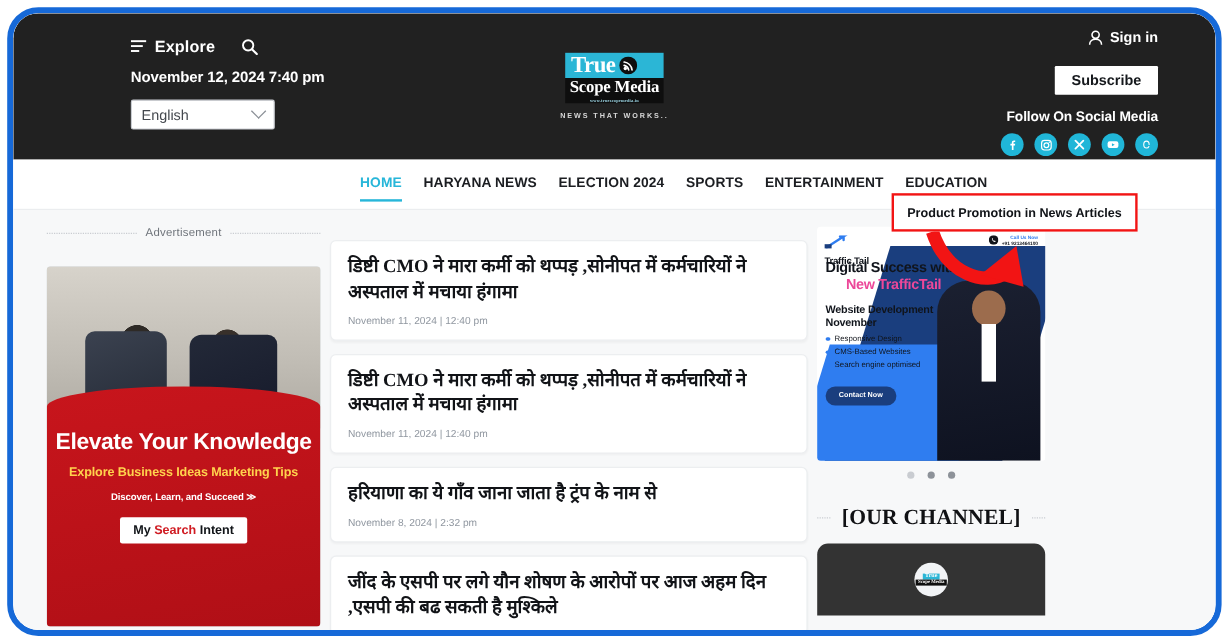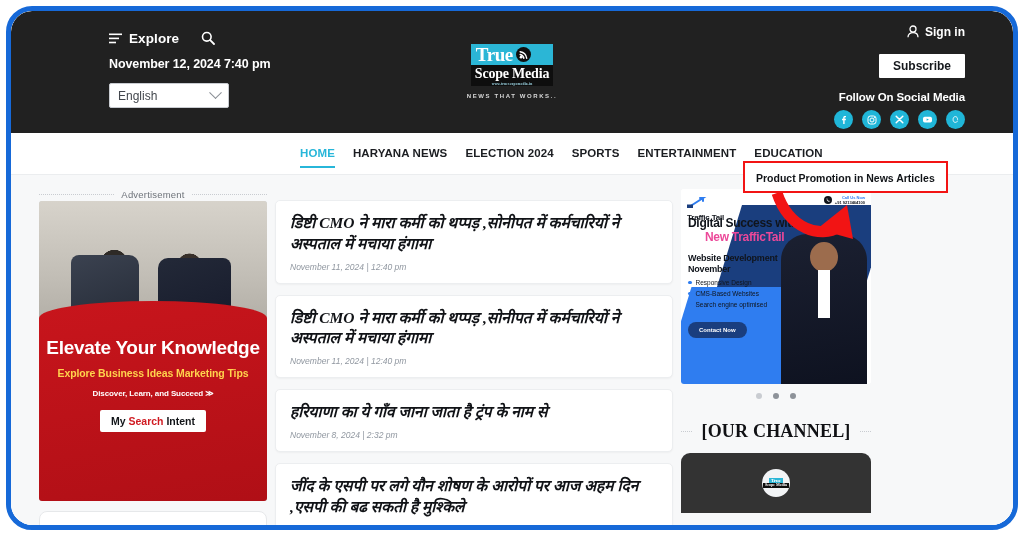--- a/index.html
+++ b/index.html
@@ -22,21 +22,21 @@
     border-radius: 21px;
     overflow: hidden;
     background: #ffffff;
   }
   
   .topbar {
     position: absolute; left: 0; top: 0; width: 100%; height: 122px;
     background: #212121;
   }
   .tb-left { position: absolute; left: 98px; top: 20px; width: 300px; }
-  .explore-row { display: flex; align-items: flex-start; gap: 22px; }
+  .explore-row { display: flex; align-items: flex-end; gap: 22px; }
   .explore-btn { display: flex; align-items: center; gap: 7px; cursor: pointer; }
   .lines-ic { display: block; }
   .explore-label {
     color: #ffffff; font-size: 13.5px; font-weight: 700;
     letter-spacing: .1px;
   }
   .search-ic { cursor: pointer; display: block; }
   .datetime {
     margin-top: 11px; color: #ffffff;
     font-size: 12.5px; font-weight: 700; letter-spacing: -.1px;
@@ -68,21 +68,21 @@
     font-weight: 700; font-size: 14px; padding: 1px 4px 0; line-height: 1.15;
     letter-spacing: -.2px;
   }
   .logo-url { font-size: 3.6px; color: #9fd9e8; letter-spacing: .2px; margin-top: 0px; }
   .logo-tag {
     margin-top: 4px; color: #d8d8d8; font-size: 6px; font-weight: 700;
     letter-spacing: 1.6px;
   }
   
   .tb-right { position: absolute; right: 48px; top: 13px; text-align: right; width: 230px; }
-  .signin { display: inline-flex; align-items: flex-start; gap: 6px; cursor: pointer; }
+  .signin { display: inline-flex; align-items: flex-end; gap: 6px; cursor: pointer; }
   .signin span { color: #ffffff; font-size: 12px; font-weight: 700; }
   .subscribe {
     display: inline-block; margin-top: 12px; background: #ffffff; color: #15181c;
     font-size: 12px; font-weight: 700; padding: 5px 14px; border: none;
     cursor: pointer; border-radius: 1px;
   }
   .follow-lbl {
     margin-top: 13px; color: #ffffff; font-size: 11.5px; font-weight: 700;
     letter-spacing: -.1px;
   }
@@ -118,21 +118,21 @@
   .cols {
     position: absolute; left: 0; top: 164px; right: 0; bottom: 0;
     display: flex; gap: 8px; padding: 14px 28px 0 28px;
   }
   
   .col-left { width: 228px; flex: none; }
   .ad-label-row { display: flex; align-items: center; gap: 7px; }
   .ad-dotline { flex: 1; height: 1px; border-top: 1px dotted #c9ccd1; }
   .ad-label { font-size: 9.5px; color: #6e737a; letter-spacing: .2px; white-space: nowrap; }
   .ad-card {
-    margin-top: 1px; width: 100%; height: 300px; border-radius: 3px;
+    margin-top: 22px; width: 100%; height: 300px; border-radius: 3px;
     overflow: hidden; position: relative; background: #cfd4d8;
   }
   .ad-photo {
     position: absolute; left: 0; top: 0; width: 100%; height: 135px;
     background:
       radial-gradient(circle at 33% 46%, #2e2a26 0 13px, transparent 13.5px),
       radial-gradient(circle at 66% 48%, #38302a 0 12px, transparent 12.5px),
       linear-gradient(180deg, #d7d3cb 0%, #c2beb6 55%, #aeaaa2 100%);
   }
   .ad-photo::before {
@@ -178,21 +178,20 @@
   .sec-head-row { display: flex; align-items: center; gap: 9px; }
   .sec-dotline { flex: 1; height: 1px; border-top: 1px dotted #c9ccd1; }
   .sec-title {
     font-family: "Liberation Serif", serif; font-weight: 700; font-size: 18px;
     color: #101114; white-space: nowrap; letter-spacing: .2px;
   }
   .news-card {
     margin-top: 11px; background: #ffffff; border: 1px solid #eceef0;
     border-radius: 5px; padding: 12px 14px 11px;
     box-shadow: 0 1px 2px rgba(16,18,22,.04);
-    font-style: italic;
   }
   .news-title {
     font-family: "Liberation Serif", serif; font-weight: 700; font-size: 15.5px;
     color: #111317; line-height: 1.34;
   }
   .news-meta { margin-top: 7px; font-size: 8.5px; color: #9097a0; }
   
   .col-right { flex: 1; min-width: 0; }
   .promo-ad {
     width: 190px; height: 195px; border-radius: 3px; overflow: hidden;

